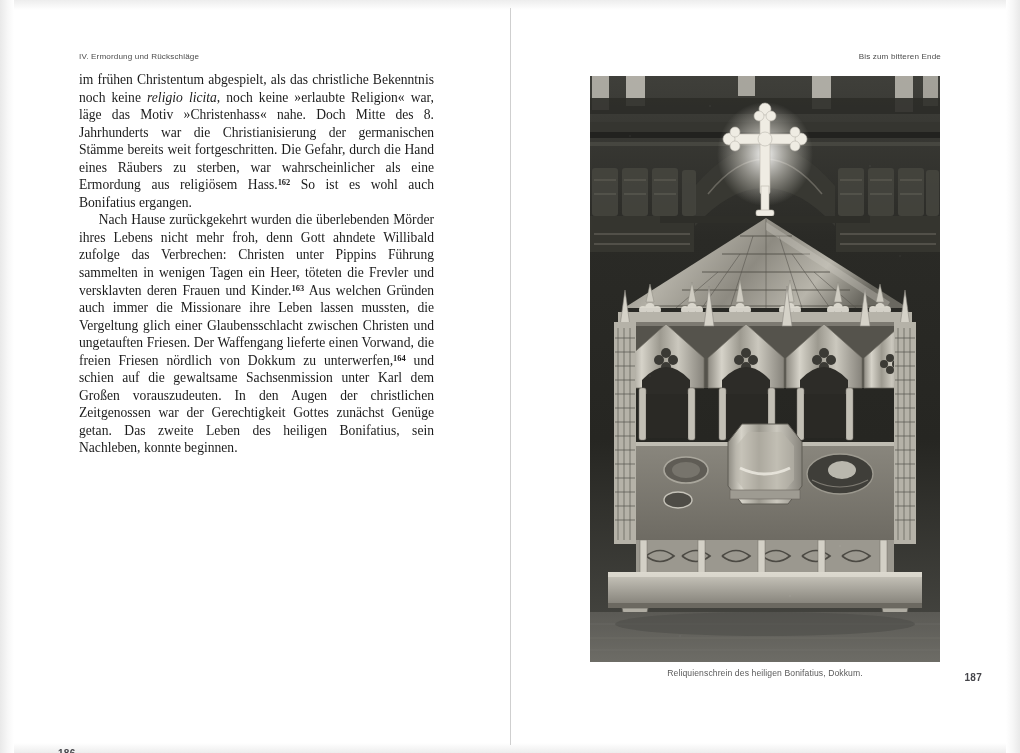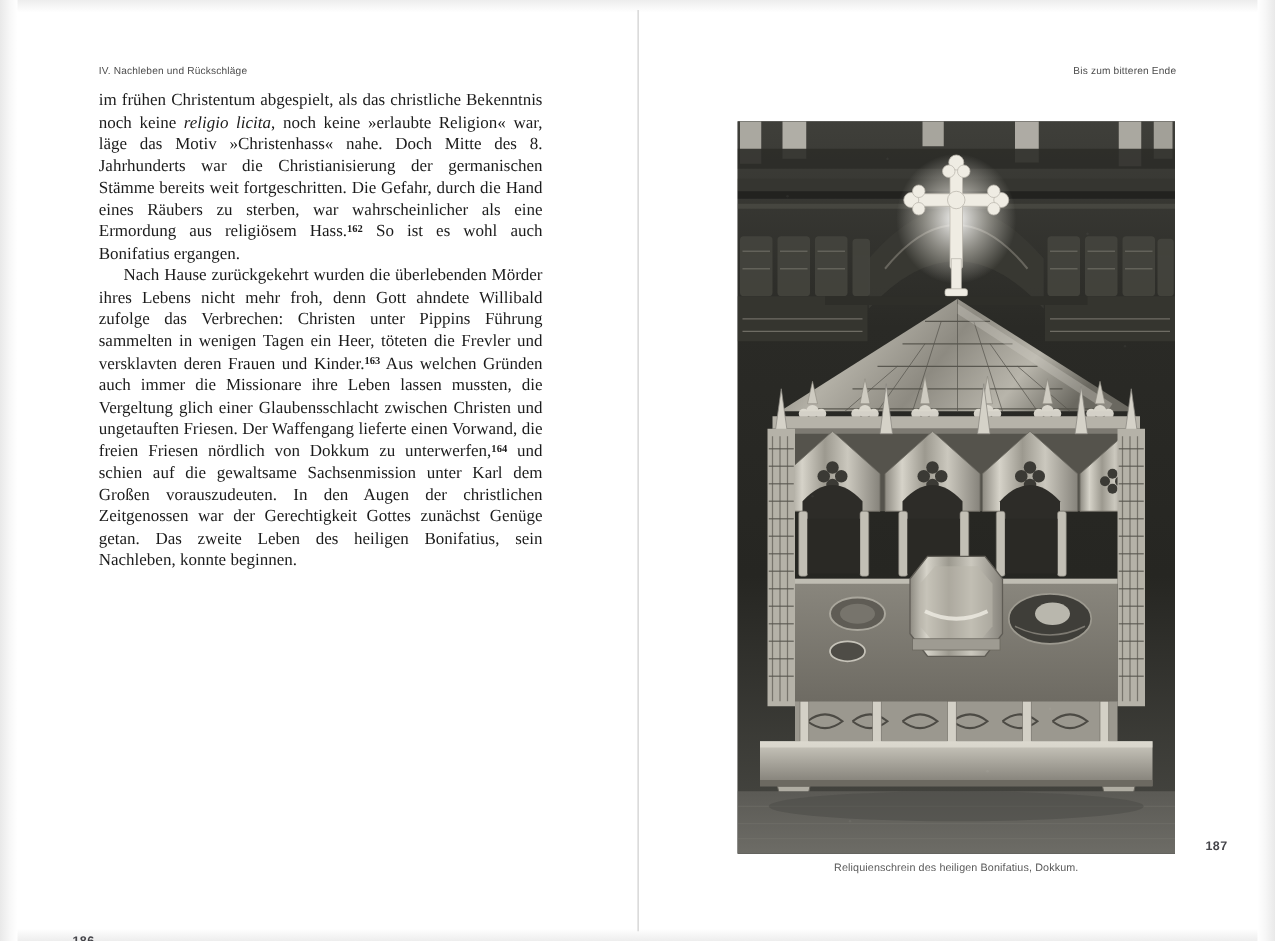--- a/index.html
+++ b/index.html
@@ -105,21 +105,21 @@
 
   
   .page-right {
     position: absolute;
     left: 510px; top: 0;
     width: 510px; height: 532px;
   }
   .figure {
     position: absolute;
     left: 80px;   
-    top: 97px;
+    top: 76px;
     width: 350px;
     height: 586px;
   }
   .photo {
     position: absolute;
     inset: 0;
     overflow: hidden;
     background: #3a3a36;
   }
   .caption {
@@ -142,21 +142,21 @@
 
 <div class="spread">
 
   <div class="edge-top"></div>
   <div class="edge-bottom"></div>
   <div class="edge-left"></div>
   <div class="edge-right"></div>
 
   <div class="page-left">
 
-    <div class="running-head rh-left">IV. Nachleben und Rückschläge</div>
+    <div class="running-head rh-left">IV. Ermordung und Rückschläge</div>
 
     <div class="textblock">
       <p id="para-1"><span>im frühen Christentum abgespielt, als das christliche Bekenntnis noch keine </span><i>religio licita</i><span>, noch keine »erlaubte Religion« war, läge das Motiv »Christenhass« nahe. Doch Mitte des 8. Jahrhunderts war die Christianisierung der germanischen Stämme bereits weit fortgeschritten. Die Gefahr, durch die Hand eines Räubers zu sterben, war wahrscheinlicher als eine Ermordung aus religiösem Hass.</span><sup>162</sup><span> So ist es wohl auch Bonifatius ergangen.</span></p>
       <p id="para-2" class="indented"><span>Nach Hause zurückgekehrt wurden die überlebenden Mörder ihres Lebens nicht mehr froh, denn Gott ahndete Willibald zufolge das Verbrechen: Christen unter Pippins Führung sammelten in wenigen Tagen ein Heer, töteten die Frevler und versklavten deren Frauen und Kinder.</span><sup>163</sup><span> Aus welchen Gründen auch immer die Missionare ihre Leben lassen mussten, die Vergeltung glich einer Glaubensschlacht zwischen Christen und ungetauften Friesen. Der Waffengang lieferte einen Vorwand, die freien Friesen nördlich von Dokkum zu unterwerfen,</span><sup>164</sup><span> und schien auf die gewaltsame Sachsenmission unter Karl dem Großen vorauszudeuten. In den Augen der christlichen Zeitgenossen war der Gerechtigkeit Gottes zunächst Genüge getan. Das zweite Leben des heiligen Bonifatius, sein Nachleben, konnte beginnen.</span></p>
     </div>
 
     <div class="folio folio-left">186</div>
   </div>
 
   <div class="page-right">

